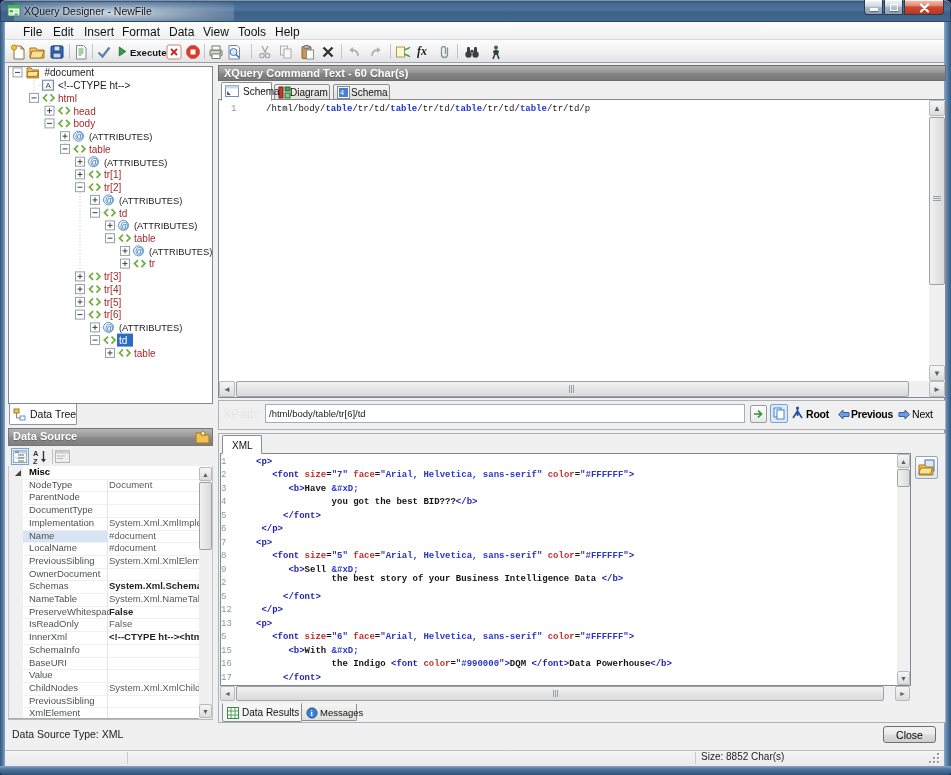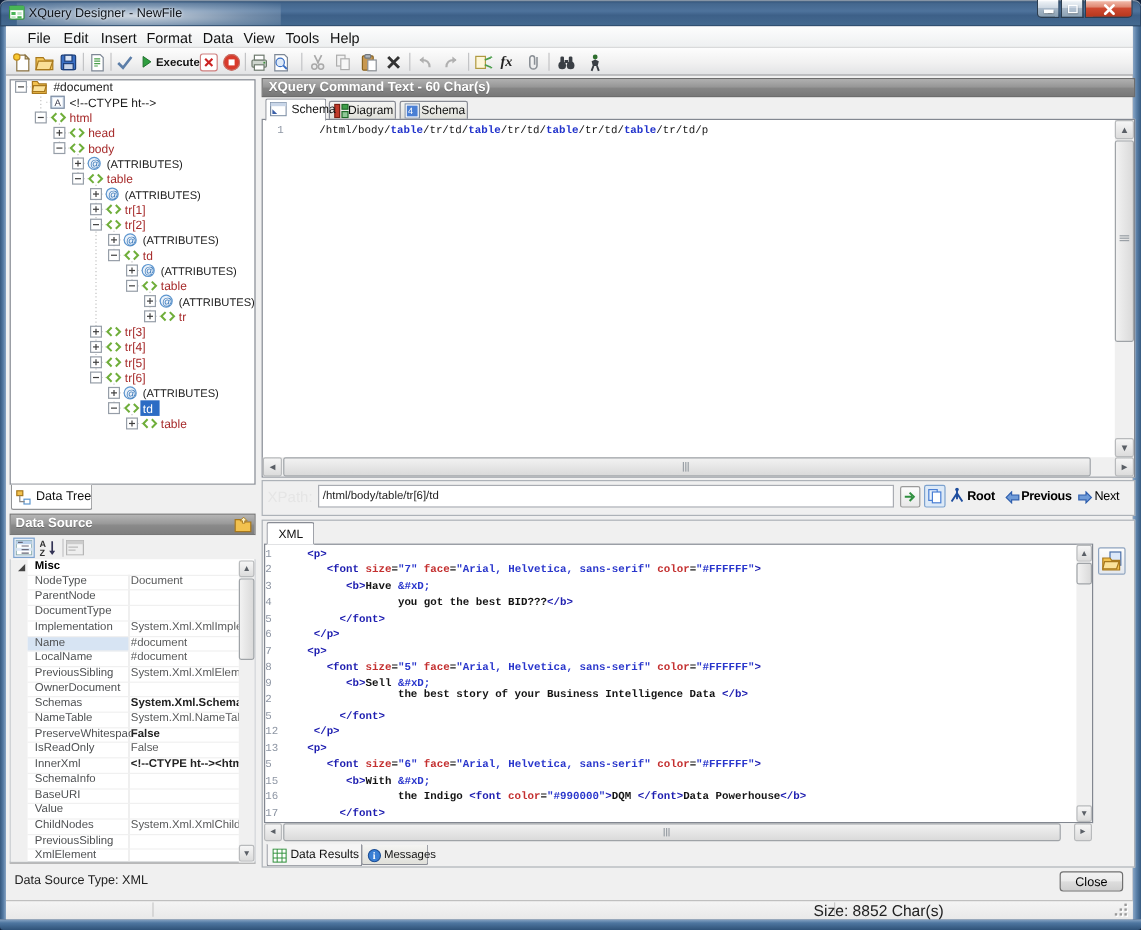--- a/index.html
+++ b/index.html
@@ -637,20 +637,20 @@
 <div class="abs tab tabun" style="left:301px;top:704px;width:56px;height:17px;border-radius:0 0 2px 2px;border-top:none"></div>
 <svg class="abs" style="left:306px;top:707px" width="12" height="12" viewBox="0 0 13 13">
     <circle cx="6.5" cy="6.5" r="5.5" fill="#3a7fd4" stroke="#1d4f96"></circle>
     <text x="5" y="10" font-size="9" font-weight="bold" fill="#fff" font-family="Liberation Serif">i</text>
   </svg>
 <div class="abs" style="left:320px;top:707px;font-size:9.5px;color:#111">Messages</div>
 <div class="abs winbtn" style="left:883px;top:726px;width:53px;height:17px;line-height:16px;font-size:10.5px">Close</div>
 <div class="abs statusbar"></div>
 <div class="abs" style="left:127px;top:752px;width:1px;height:12px;background:#c9c9c9"></div>
 <div class="abs" style="left:695px;top:752px;width:1px;height:12px;background:#c9c9c9"></div>
-<div class="abs" style="left:678px;top:751px;font-size:13px;color:#222">Size: 8852 Char(s)</div>
+<div class="abs" style="left:701px;top:751px;font-size:10px;color:#222">Size: 8852 Char(s)</div>
 <div class="abs" style="left:929px;top:753px;width:12px;height:12px">
     <div style="position:absolute;left:8px;top:8px;width:2px;height:2px;background:#999;box-shadow:1px 1px 0 #fff"></div>
     <div style="position:absolute;left:8px;top:4px;width:2px;height:2px;background:#999;box-shadow:1px 1px 0 #fff"></div>
     <div style="position:absolute;left:4px;top:8px;width:2px;height:2px;background:#999;box-shadow:1px 1px 0 #fff"></div>
     <div style="position:absolute;left:8px;top:0px;width:2px;height:2px;background:#999;box-shadow:1px 1px 0 #fff"></div>
     <div style="position:absolute;left:4px;top:4px;width:2px;height:2px;background:#999;box-shadow:1px 1px 0 #fff"></div>
     <div style="position:absolute;left:0px;top:8px;width:2px;height:2px;background:#999;box-shadow:1px 1px 0 #fff"></div>
   </div>
 </body></html>

